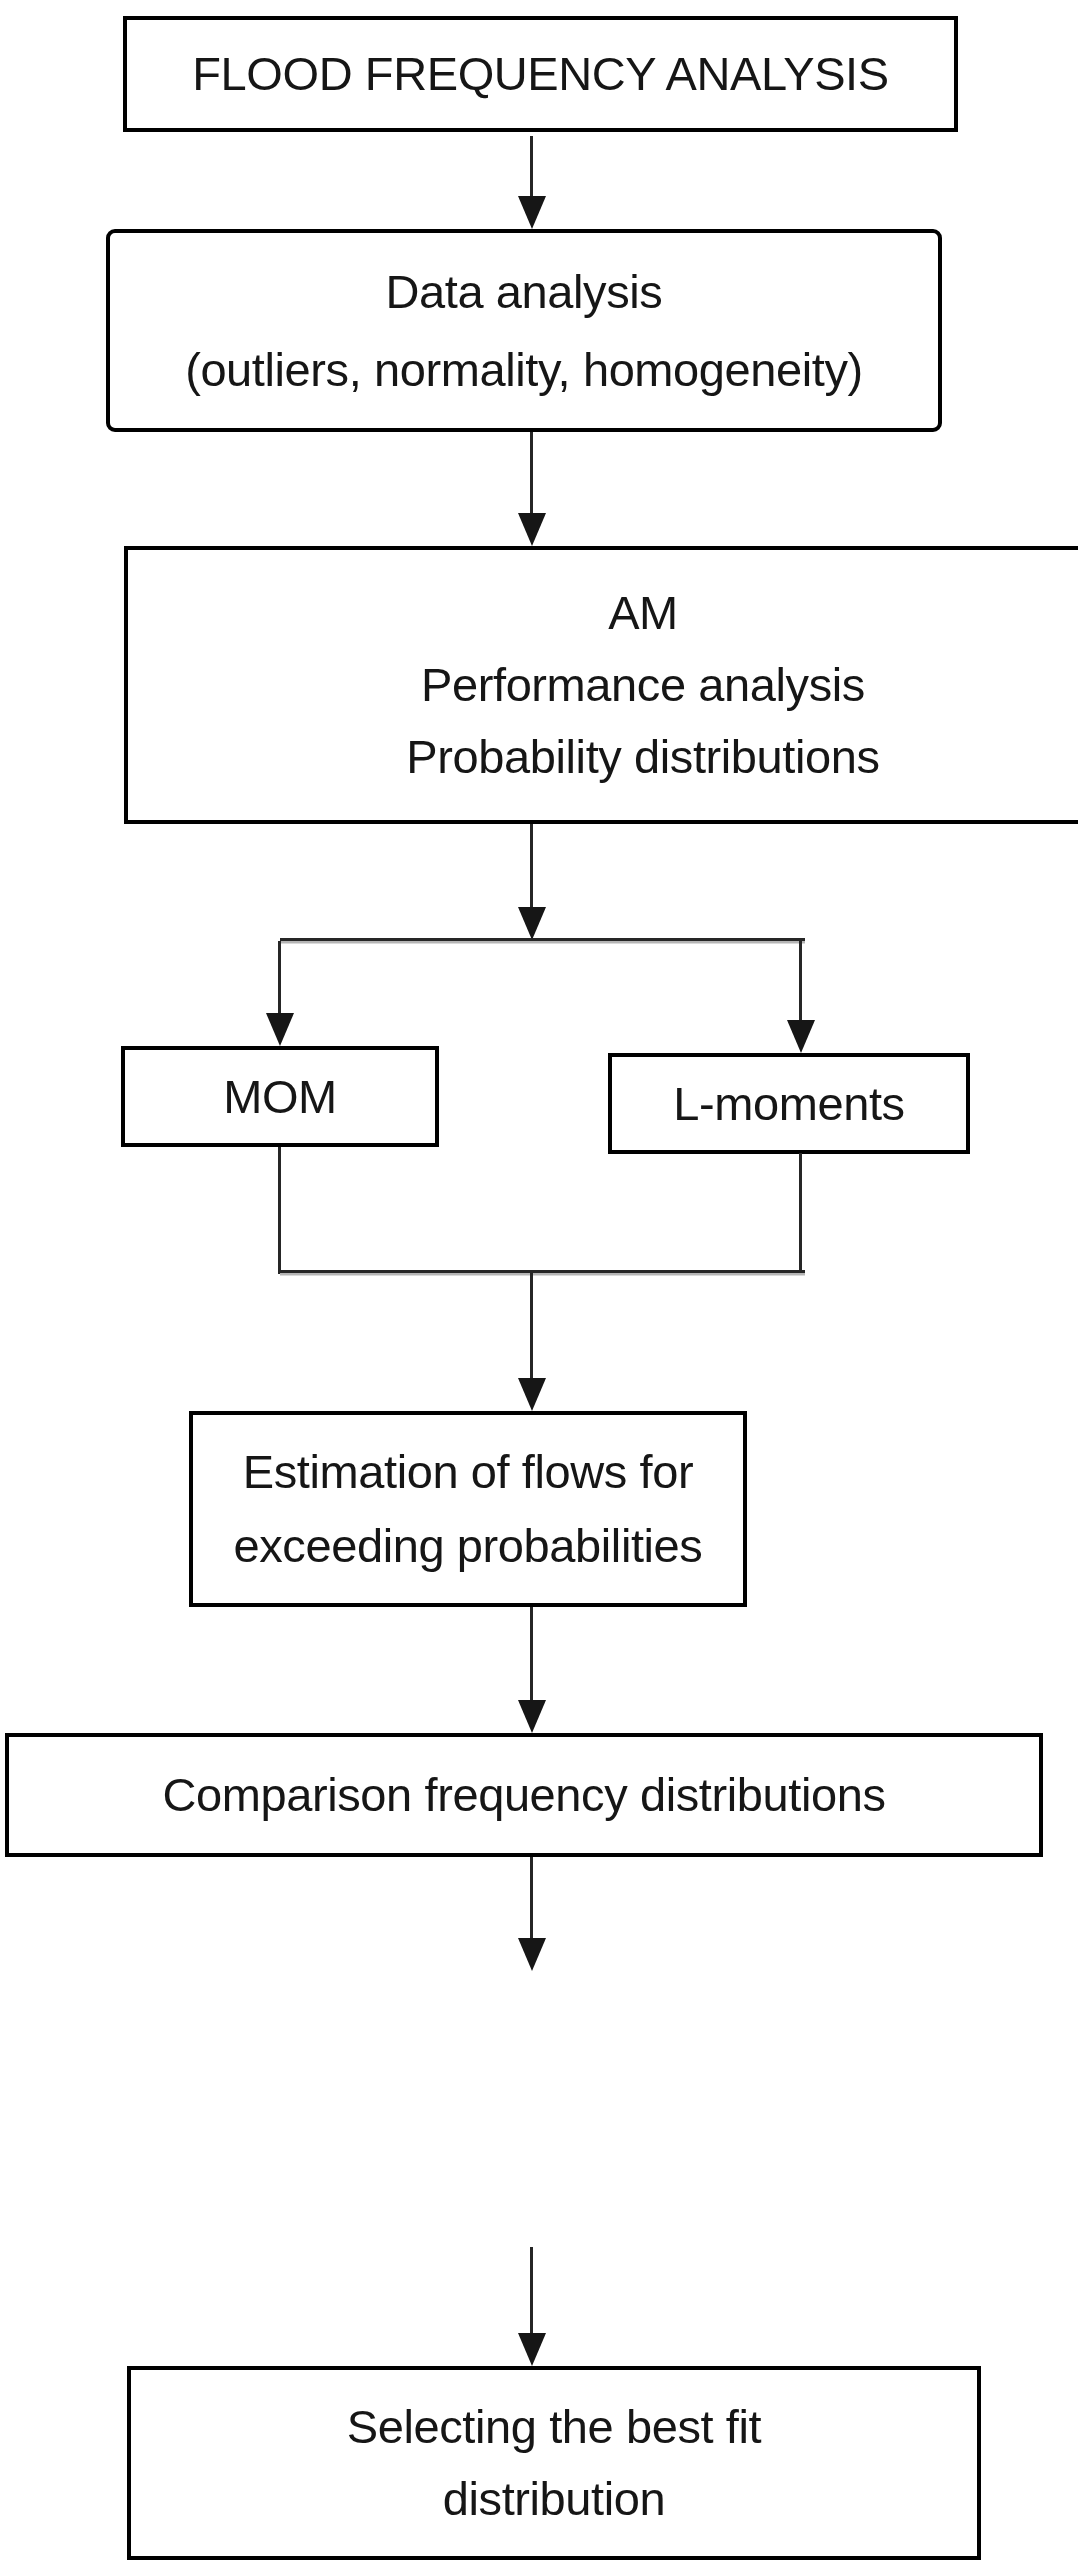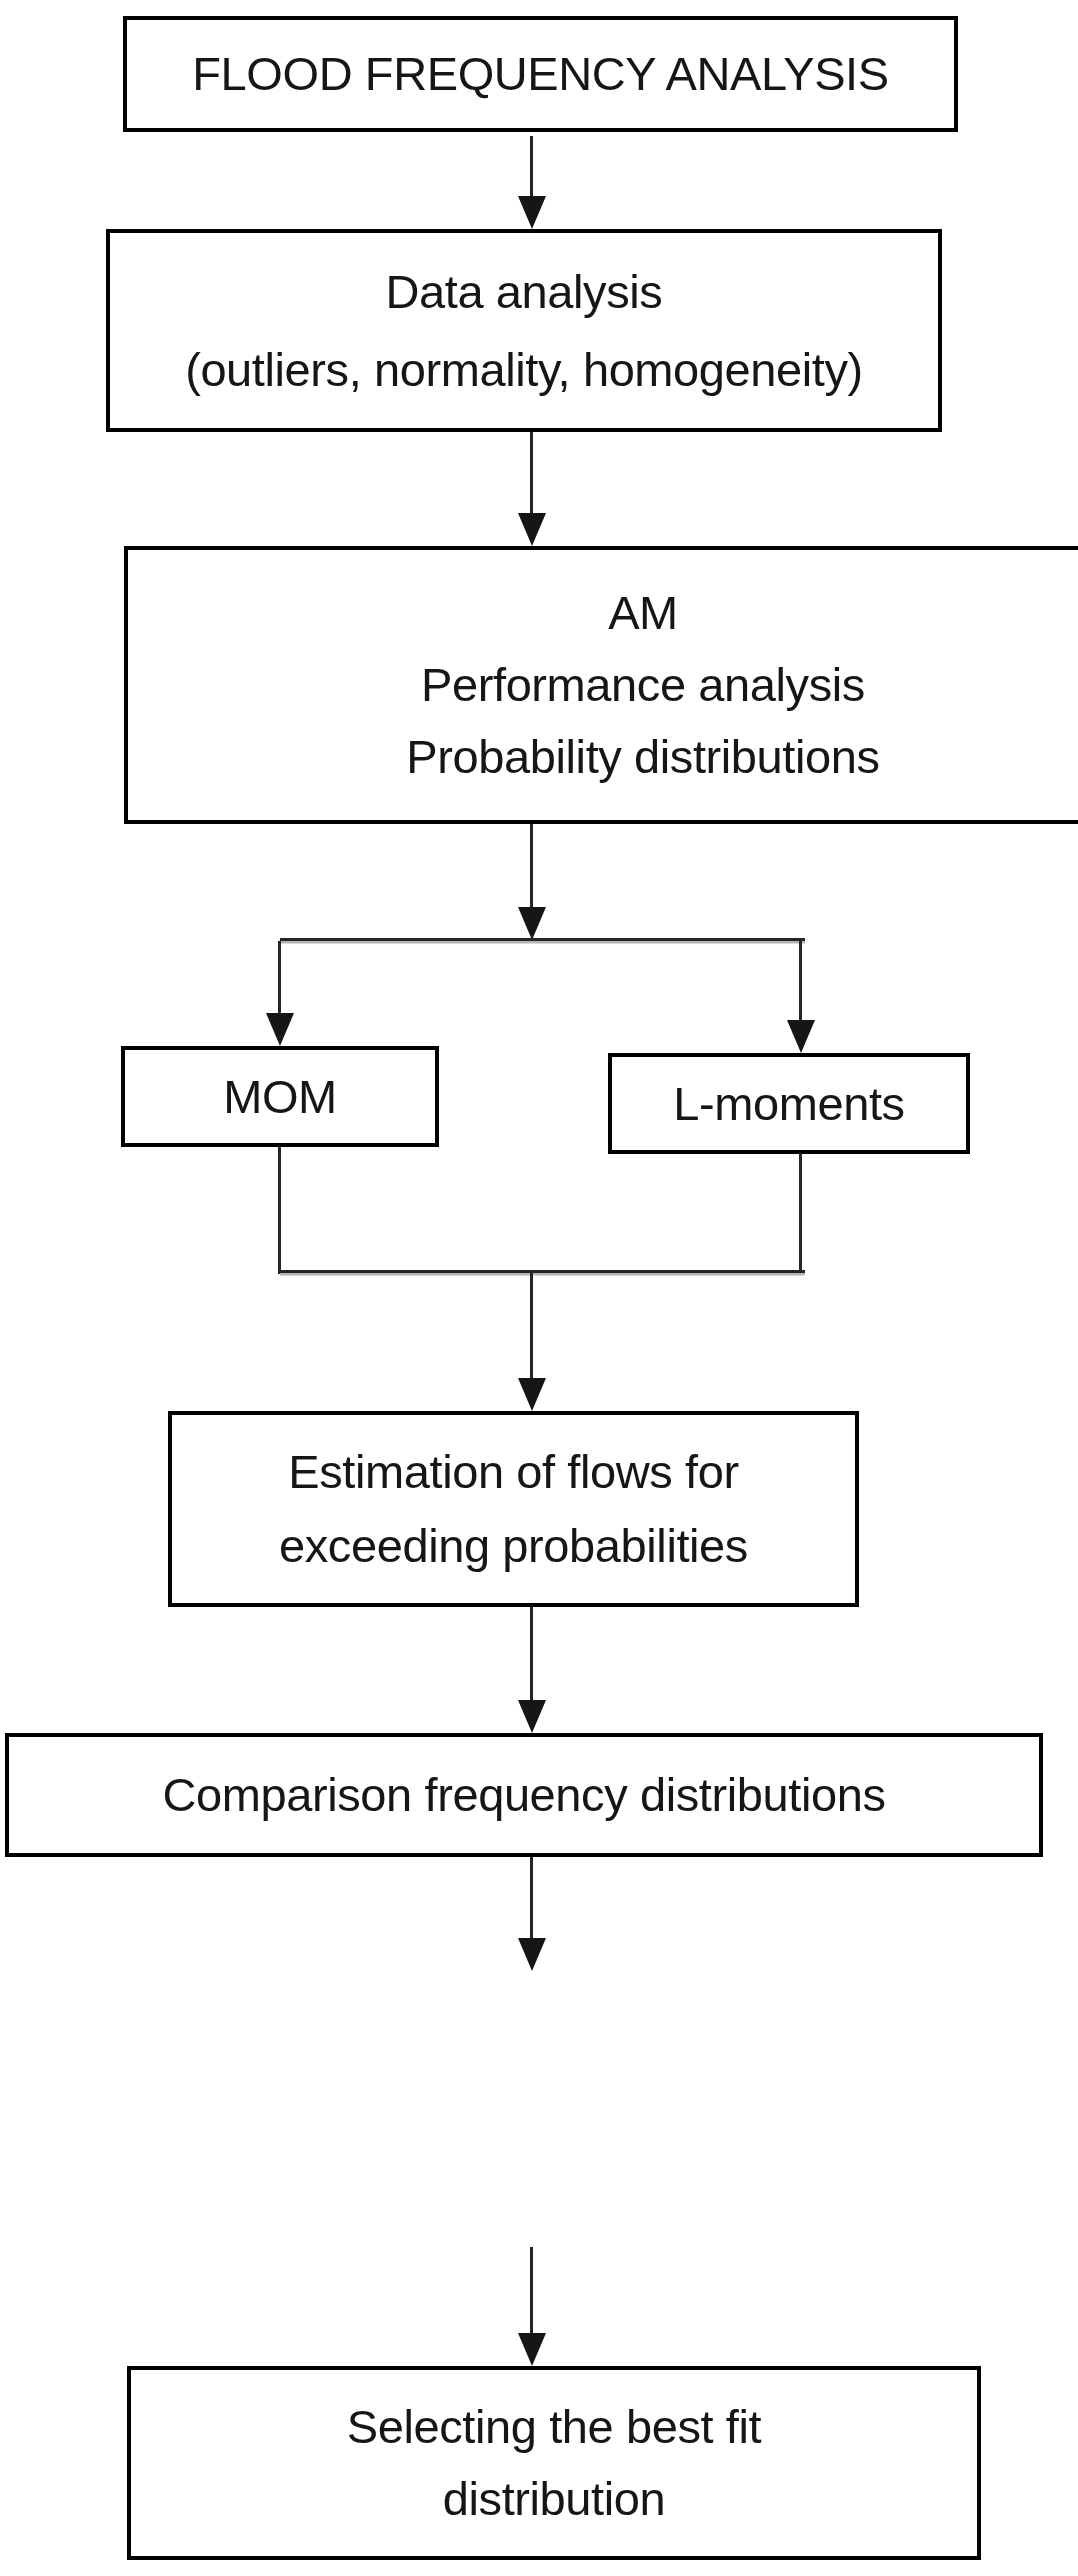--- a/index.html
+++ b/index.html
@@ -32,25 +32,25 @@
     text-align: center;
     font-size: 47px;
     line-height: 72px;
     color: #161616;
     letter-spacing: -0.4px;
   }
   .node .line { display: block; white-space: nowrap; }
 
   
   .box-title { left: 123px; top: 16.3px;   width: 835px; height: 116px; }
-  .box-data  { left: 106px; top: 229px;  width: 836px; height: 203px; line-height: 78px; }
+  .box-data  { left: 106px; top: 229px;  width: 836px; height: 203px; line-height: 78px; border-radius: 9px; }
   .box-stat  { left: 124px; top: 546px;  width: 1038px; height: 278px; }
   .box-mom   { left: 121px; top: 1046px; width: 318px;  height: 101px; }
   .box-lmo   { left: 608px; top: 1053px; width: 362px;  height: 101px; }
-  .box-est   { left: 168px; top: 1411px; width: 691px;  height: 196px; line-height: 74px; }
+  .box-est   { left: 189px; top: 1411px; width: 558px;  height: 196px; line-height: 74px; }
   .box-comp  { left: 5px;  top: 1733px; width: 1038px; height: 124px; }
   .box-perf  { left: 124px; top: 1970px; width: 874px; height: 277px; line-height: 74px; }
   .box-sel   { left: 127px; top: 2366px; width: 854px; height: 194px; }
 
   
   .vline {
     position: absolute;
     width: 3.3px;
     background: #262626;
   }

